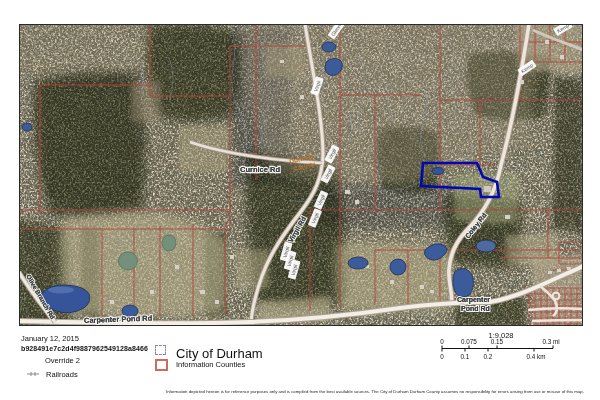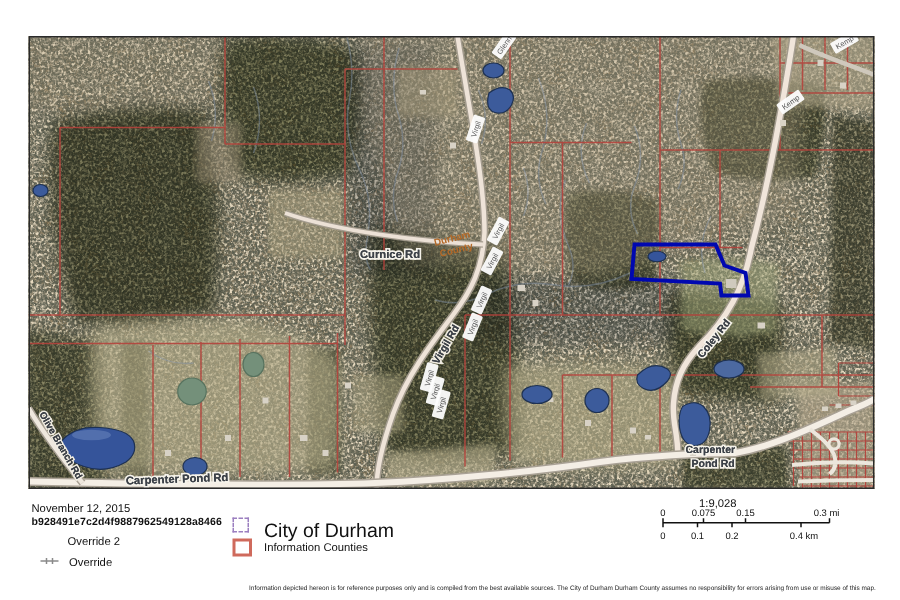--- a/index.html
+++ b/index.html
@@ -351,43 +351,43 @@
       <text x="0" y="0" font-size="7" stroke="#f5f2ea" stroke-width="2.2" paint-order="stroke">Carpenter</text>
       <text x="0" y="0" font-size="7">Carpenter</text>
       <text x="4" y="9" font-size="7" stroke="#f5f2ea" stroke-width="2.2" paint-order="stroke">Pond Rd</text>
       <text x="4" y="9" font-size="7">Pond Rd</text>
     </g>
   </g>
 
   <rect x="0.5" y="0.5" width="563" height="301" fill="none" stroke="#2a2a2a" stroke-width="1"></rect>
 </svg>
 
-<div class="abs" style="left:21px;top:334px;font-size:7.5px;color:#111;">November 12, 2015</div>
+<div class="abs" style="left:21px;top:334px;font-size:7.5px;color:#111;">January 12, 2015</div>
 
 <div class="abs" style="left:21px;top:344.5px;font-size:7px;font-weight:bold;letter-spacing:0.1px;color:#111;">b928491e7c2d4f9887962549128a8466</div>
 
 <div class="abs" style="left:45px;top:356px;font-size:7.5px;color:#111;">Override 2</div>
 
 <svg class="abs" style="left:26px;top:370px;" width="16" height="8" viewBox="0 0 16 8">
   <line x1="1" y1="4" x2="13" y2="4" stroke="#8a8a8a" stroke-width="1"></line>
   <line x1="5" y1="2" x2="5" y2="6" stroke="#8a8a8a" stroke-width="1"></line>
   <line x1="9" y1="2" x2="9" y2="6" stroke="#8a8a8a" stroke-width="1"></line>
 </svg>
 
-<div class="abs" style="left:46px;top:369.5px;font-size:7.5px;color:#111;">Override</div>
+<div class="abs" style="left:46px;top:369.5px;font-size:7.5px;color:#111;">Railroads</div>
 
 <div class="abs" style="left:155px;top:345px;width:9px;height:8px;border:1.2px dashed #9b7fc0;"></div>
 
 <div class="abs" style="left:176px;top:346px;font-size:13px;color:#111;">City of Durham</div>
 
 <div class="abs" style="left:155px;top:359px;width:9px;height:8px;border:2px solid #cf6a5c;"></div>
 
 <div class="abs" style="left:176px;top:360px;font-size:7.5px;color:#111;">Information Counties</div>
 
-<div class="abs" style="left:466px;top:331px;width:70px;font-size:7.5px;color:#111;">1:9,028</div>
+<div class="abs" style="left:466px;top:331px;width:70px;text-align:center;font-size:7.5px;color:#111;">1:9,028</div>
 
 <svg class="abs" style="left:430px;top:338px;" width="140" height="26" viewBox="0 0 140 26">
   <g font-family="Liberation Sans, sans-serif" font-size="6.3" fill="#111">
     <text x="12" y="6" text-anchor="middle">0</text>
     <text x="39" y="6" text-anchor="middle">0.075</text>
     <text x="67" y="6" text-anchor="middle">0.15</text>
     <text x="121" y="6" text-anchor="middle">0.3 mi</text>
     <text x="12" y="21" text-anchor="middle">0</text>
     <text x="35" y="21" text-anchor="middle">0.1</text>
     <text x="58" y="21" text-anchor="middle">0.2</text>

